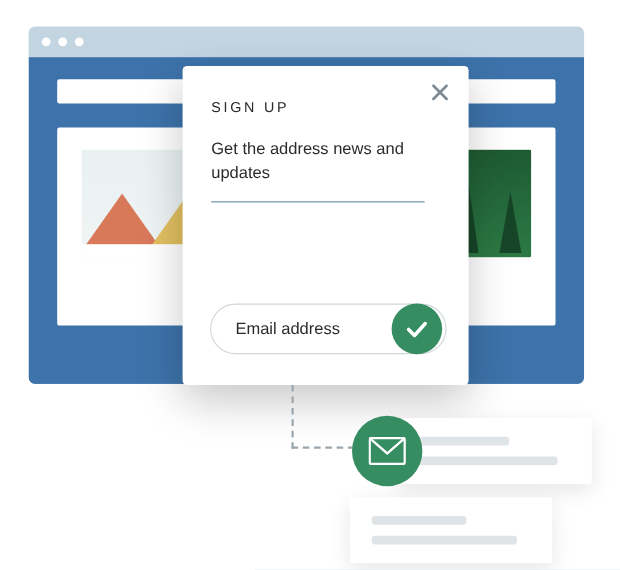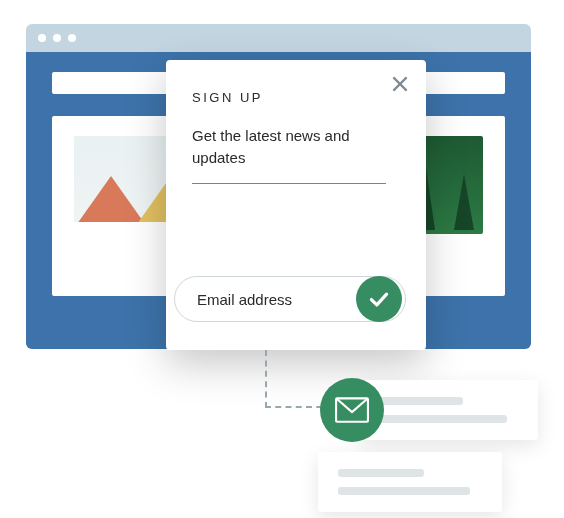--- a/index.html
+++ b/index.html
@@ -128,21 +128,21 @@
     margin-top: 20px;
     font-weight: 300;
   }
   .divider {
     border: none;
     border-top: 1px solid #5c8ca8;
     margin-top: 14px;
   }
   .email-row {
     position: absolute;
-    left: 8px; right: 24px; bottom: 28px;
+    left: 25px; right: 24px; bottom: 28px;
     display: flex;
     align-items: center;
   }
   .email-pill {
     flex: 1;
     height: 46px;
     border: 1px solid #cfd6da;
     border-radius: 999px;
     display: flex;
     align-items: center;
@@ -236,21 +236,21 @@
 </div>
 
 <div class="modal">
   <div class="close">
     <svg viewBox="0 0 20 20" width="20" height="20">
       <line x1="4" y1="4" x2="16" y2="16" stroke="#7d8a93" stroke-width="2.4" stroke-linecap="round"></line>
       <line x1="16" y1="4" x2="4" y2="16" stroke="#7d8a93" stroke-width="2.4" stroke-linecap="round"></line>
     </svg>
   </div>
   <div class="modal-title">SIGN UP</div>
-  <div class="modal-desc">Get the latest news and updates</div>
+  <div class="modal-desc">Get the address news and updates</div>
   <hr class="divider">
   <div class="email-row">
     <div class="email-pill">
       <span>Email address</span>
     </div>
     <div class="submit">
       <svg viewBox="0 0 24 24" width="26" height="26">
         <polyline points="5,12.5 10,17.5 19,7.5" fill="none" stroke="#fff" stroke-width="3" stroke-linecap="round" stroke-linejoin="round"></polyline>
       </svg>
     </div>

